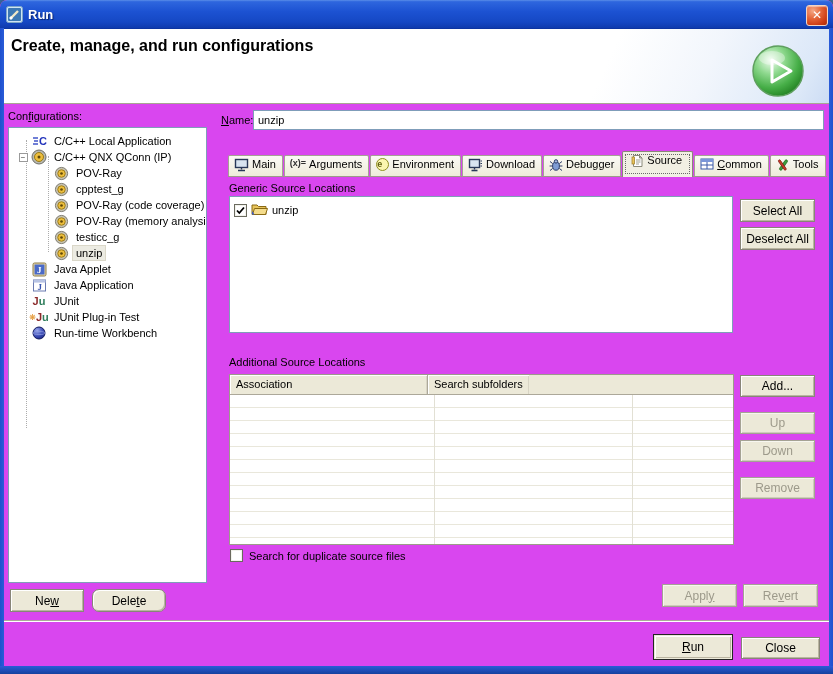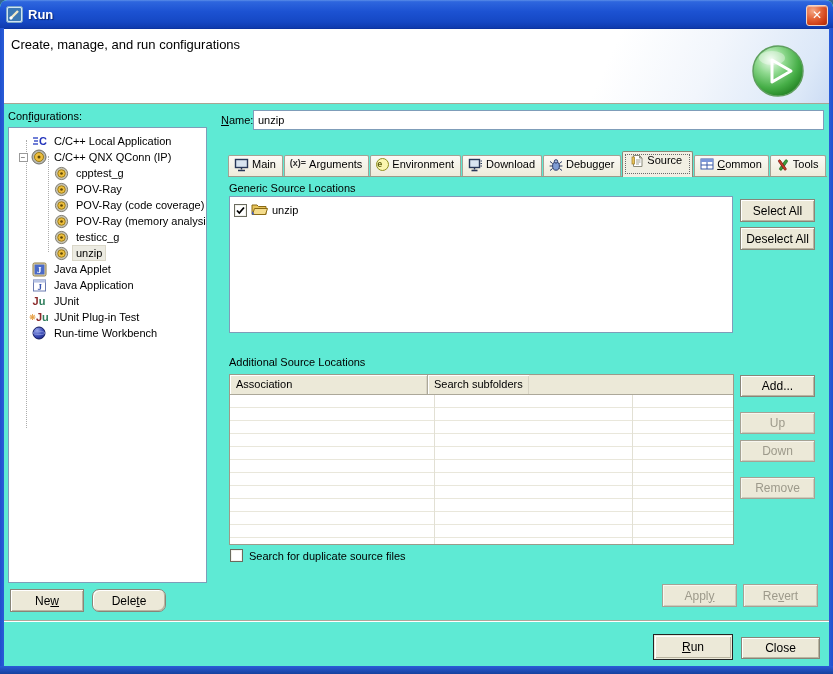--- a/index.html
+++ b/index.html
@@ -1,40 +1,40 @@
 <!DOCTYPE html>
 <html><head>
 <meta charset="utf-8">
 <style>
   * { margin:0; padding:0; box-sizing:border-box; }
   html,body { background:#3A6EA5; }
   body { font-family:"Liberation Sans","DejaVu Sans",sans-serif; font-size:11px; color:#000; }
 
-  .window { position:relative; width:833px; height:674px; background:#5eead4; overflow:hidden;
+  .window { position:relative; width:833px; height:674px; background:#d946ef; overflow:hidden;
             border-radius:7px 7px 0 0; box-shadow:0 2px 8px rgba(0,0,0,.5); }
 
   
   .titlebar { position:absolute; left:0; top:0; width:833px; height:29px;
     background:linear-gradient(180deg,#5A8EE8 0%,#2E66DE 6%,#1C52D2 40%,#1548C4 75%,#0F3BAE 96%,#0A2F96 100%);
     border-radius:7px 7px 0 0; display:flex; align-items:center; padding:0 6px; }
   .title-icon { width:17px; height:17px; margin-right:5px; flex:0 0 auto; }
   .title-text { color:#fff; font-weight:bold; font-size:13px; text-shadow:1px 1px 1px #082470; }
   .close-btn { position:absolute; right:5px; top:5px; width:22px; height:21px; border:1px solid #F2D4C4; border-radius:3px;
     background:radial-gradient(circle at 30% 25%, #F4A988 0%, #E4663A 40%, #CC3A12 75%, #A82C0A 100%);
     color:#fff; font-weight:bold; font-size:12px; line-height:19px; text-align:center; cursor:pointer;
     box-shadow:inset 0 1px 1px rgba(255,255,255,.5); }
   .edge-l { position:absolute; left:0; top:28px; bottom:0; width:4px; background:linear-gradient(90deg,#1E50CE,#2A5CD8); }
   .edge-r { position:absolute; right:0; top:28px; bottom:0; width:4px; background:linear-gradient(90deg,#2A5CD8,#1E50CE); }
   .edge-b { position:absolute; left:0; right:0; bottom:0; height:8px; background:linear-gradient(180deg,#2A5CD8,#16419E); }
 
   
   .header { position:absolute; left:4px; top:29px; width:825px; height:75px;
     background:linear-gradient(115deg,#FFFFFF 72%,#F2F6FC 84%,#DCE8F8 96%,#CCDCF4 100%);
     border-bottom:1px solid #A9A593; }
-  .header-text { position:absolute; left:7px; top:8px; font-weight:normal; font-size:13px; }
+  .header-text { position:absolute; left:7px; top:8px; font-weight:bold; font-size:16px; }
   .run-overview { position:absolute; right:24px; top:15px; width:54px; height:54px; }
 
   .mn { text-decoration:underline; }
 
   
   .label { position:absolute; }
   .btn { position:absolute; background:#ECE9D8; border:1px solid #888578; text-align:center;
     box-shadow:inset 1px 1px 0 #FFFFFF, inset -1px -1px 0 #BAB5A1; font-size:12px; color:#000;
     display:flex; align-items:center; justify-content:center; cursor:pointer; }
   .btn.disabled { color:#9D9A8B; cursor:default; box-shadow:inset 1px 1px 0 #F7F6EF, inset -1px -1px 0 #CFCBBB; border-color:#A5A294; }
@@ -165,33 +165,33 @@
 
     <div class="tree-row lvl1">
       <span class="slot"></span>
       <span class="ticon">
         <svg width="15" height="15" viewBox="0 0 16 16">
             <circle cx="8" cy="8" r="6.5" fill="#C8C4B4" stroke="#77756A"></circle>
             <circle cx="8" cy="8" r="4" fill="#EDBE3C" stroke="#9A7A14"></circle>
             <circle cx="8" cy="8" r="1.4" fill="#5F4708"></circle>
           </svg>
       </span>
+      <span class="tlabel">POV-Ray</span>
+    </div>
+
+    <div class="tree-row lvl1">
+      <span class="slot"></span>
+      <span class="ticon">
+        <svg width="15" height="15" viewBox="0 0 16 16">
+            <circle cx="8" cy="8" r="6.5" fill="#C8C4B4" stroke="#77756A"></circle>
+            <circle cx="8" cy="8" r="4" fill="#EDBE3C" stroke="#9A7A14"></circle>
+            <circle cx="8" cy="8" r="1.4" fill="#5F4708"></circle>
+          </svg>
+      </span>
       <span class="tlabel">cpptest_g</span>
-    </div>
-
-    <div class="tree-row lvl1">
-      <span class="slot"></span>
-      <span class="ticon">
-        <svg width="15" height="15" viewBox="0 0 16 16">
-            <circle cx="8" cy="8" r="6.5" fill="#C8C4B4" stroke="#77756A"></circle>
-            <circle cx="8" cy="8" r="4" fill="#EDBE3C" stroke="#9A7A14"></circle>
-            <circle cx="8" cy="8" r="1.4" fill="#5F4708"></circle>
-          </svg>
-      </span>
-      <span class="tlabel">POV-Ray</span>
     </div>
 
     <div class="tree-row lvl1">
       <span class="slot"></span>
       <span class="ticon">
         <svg width="15" height="15" viewBox="0 0 16 16">
             <circle cx="8" cy="8" r="6.5" fill="#C8C4B4" stroke="#77756A"></circle>
             <circle cx="8" cy="8" r="4" fill="#EDBE3C" stroke="#9A7A14"></circle>
             <circle cx="8" cy="8" r="1.4" fill="#5F4708"></circle>
           </svg>

